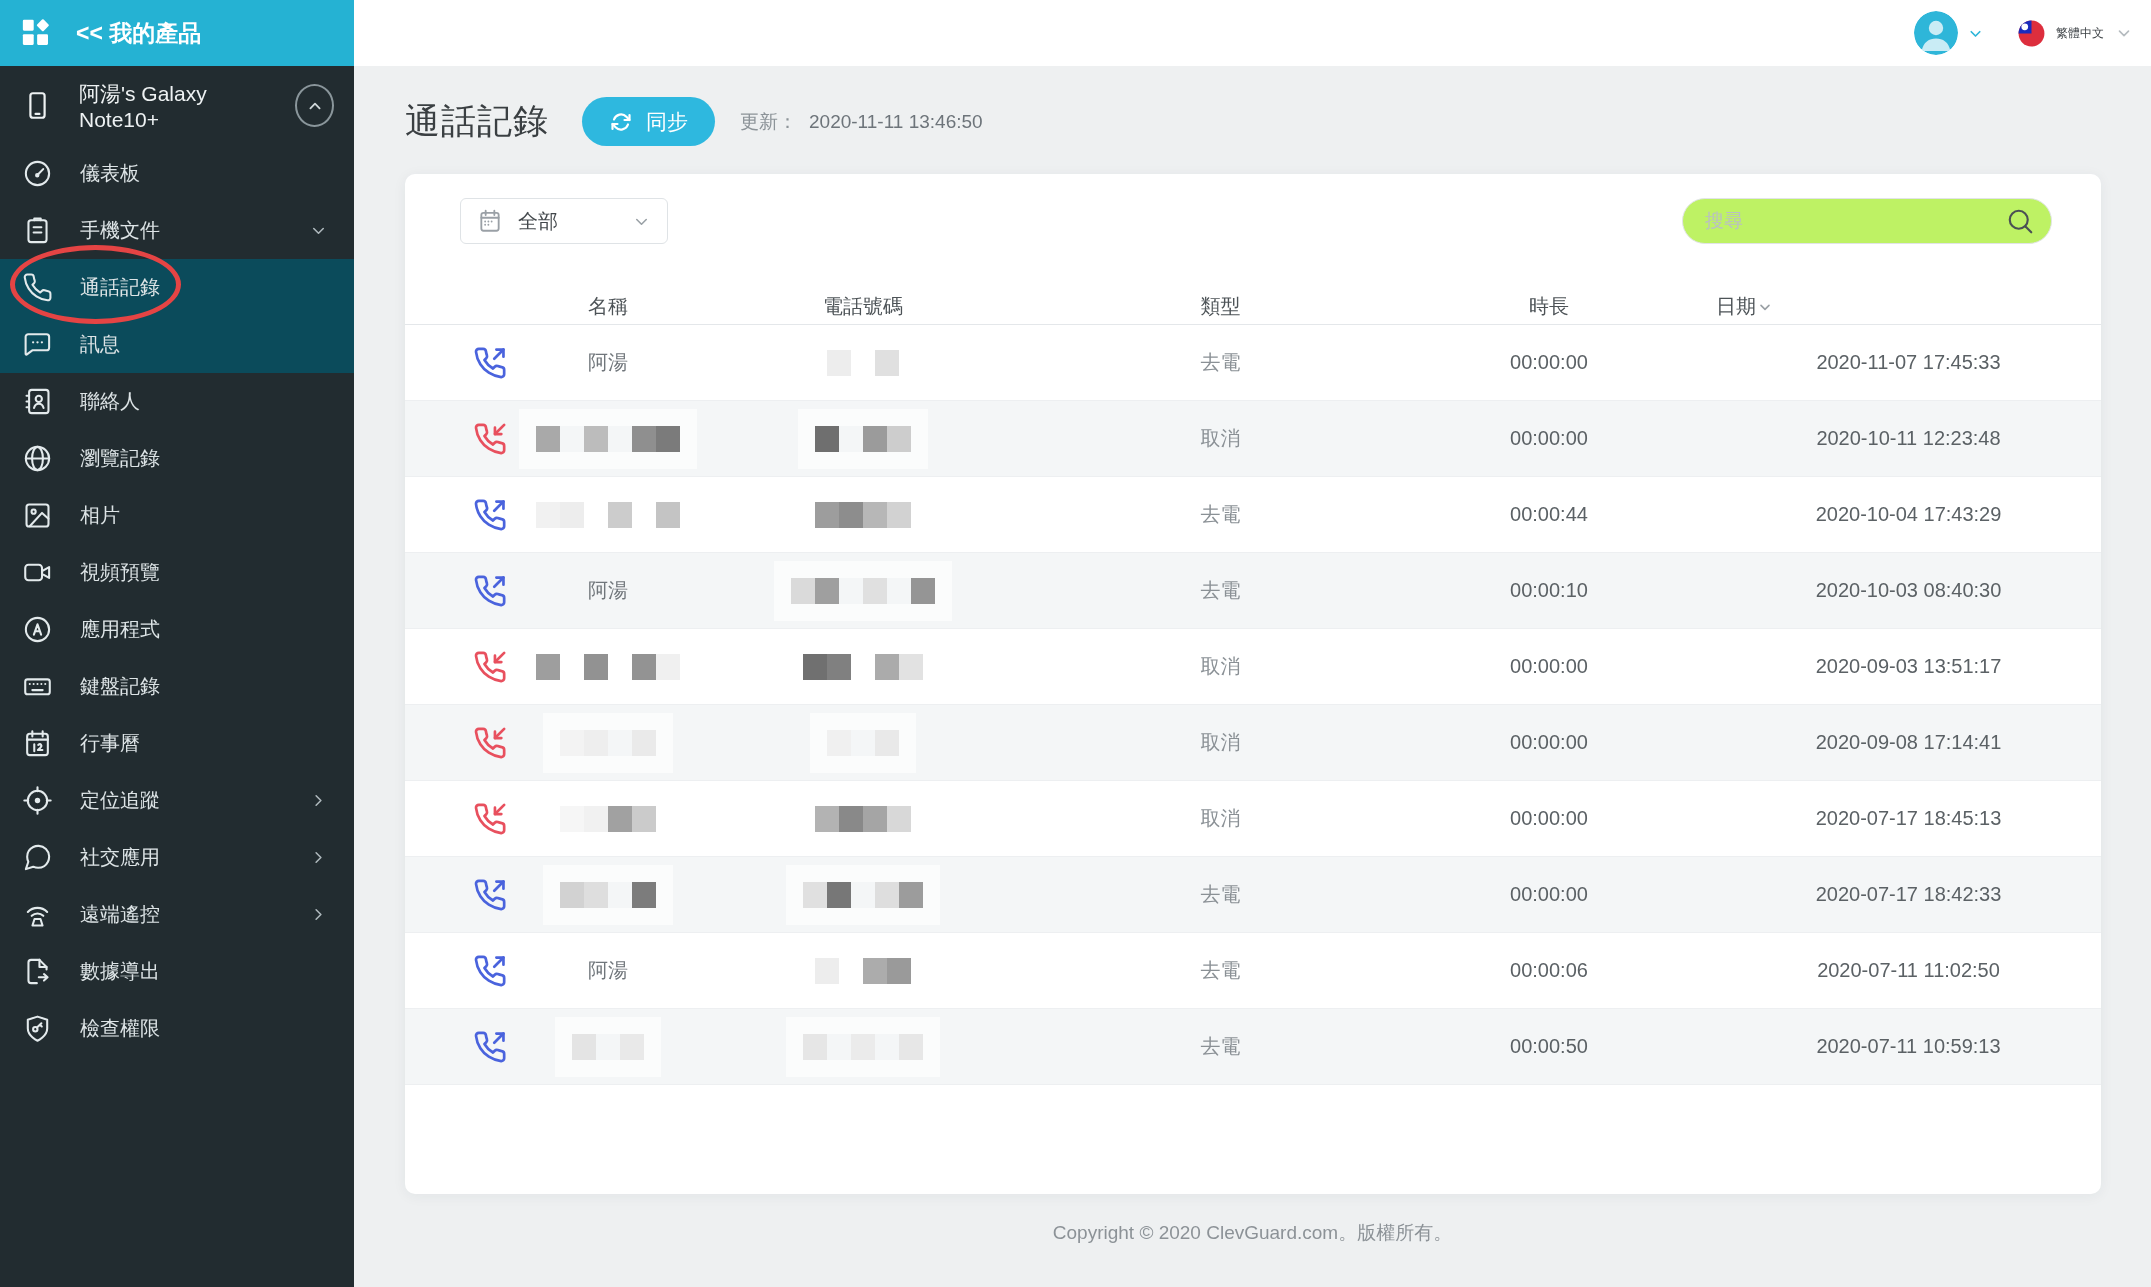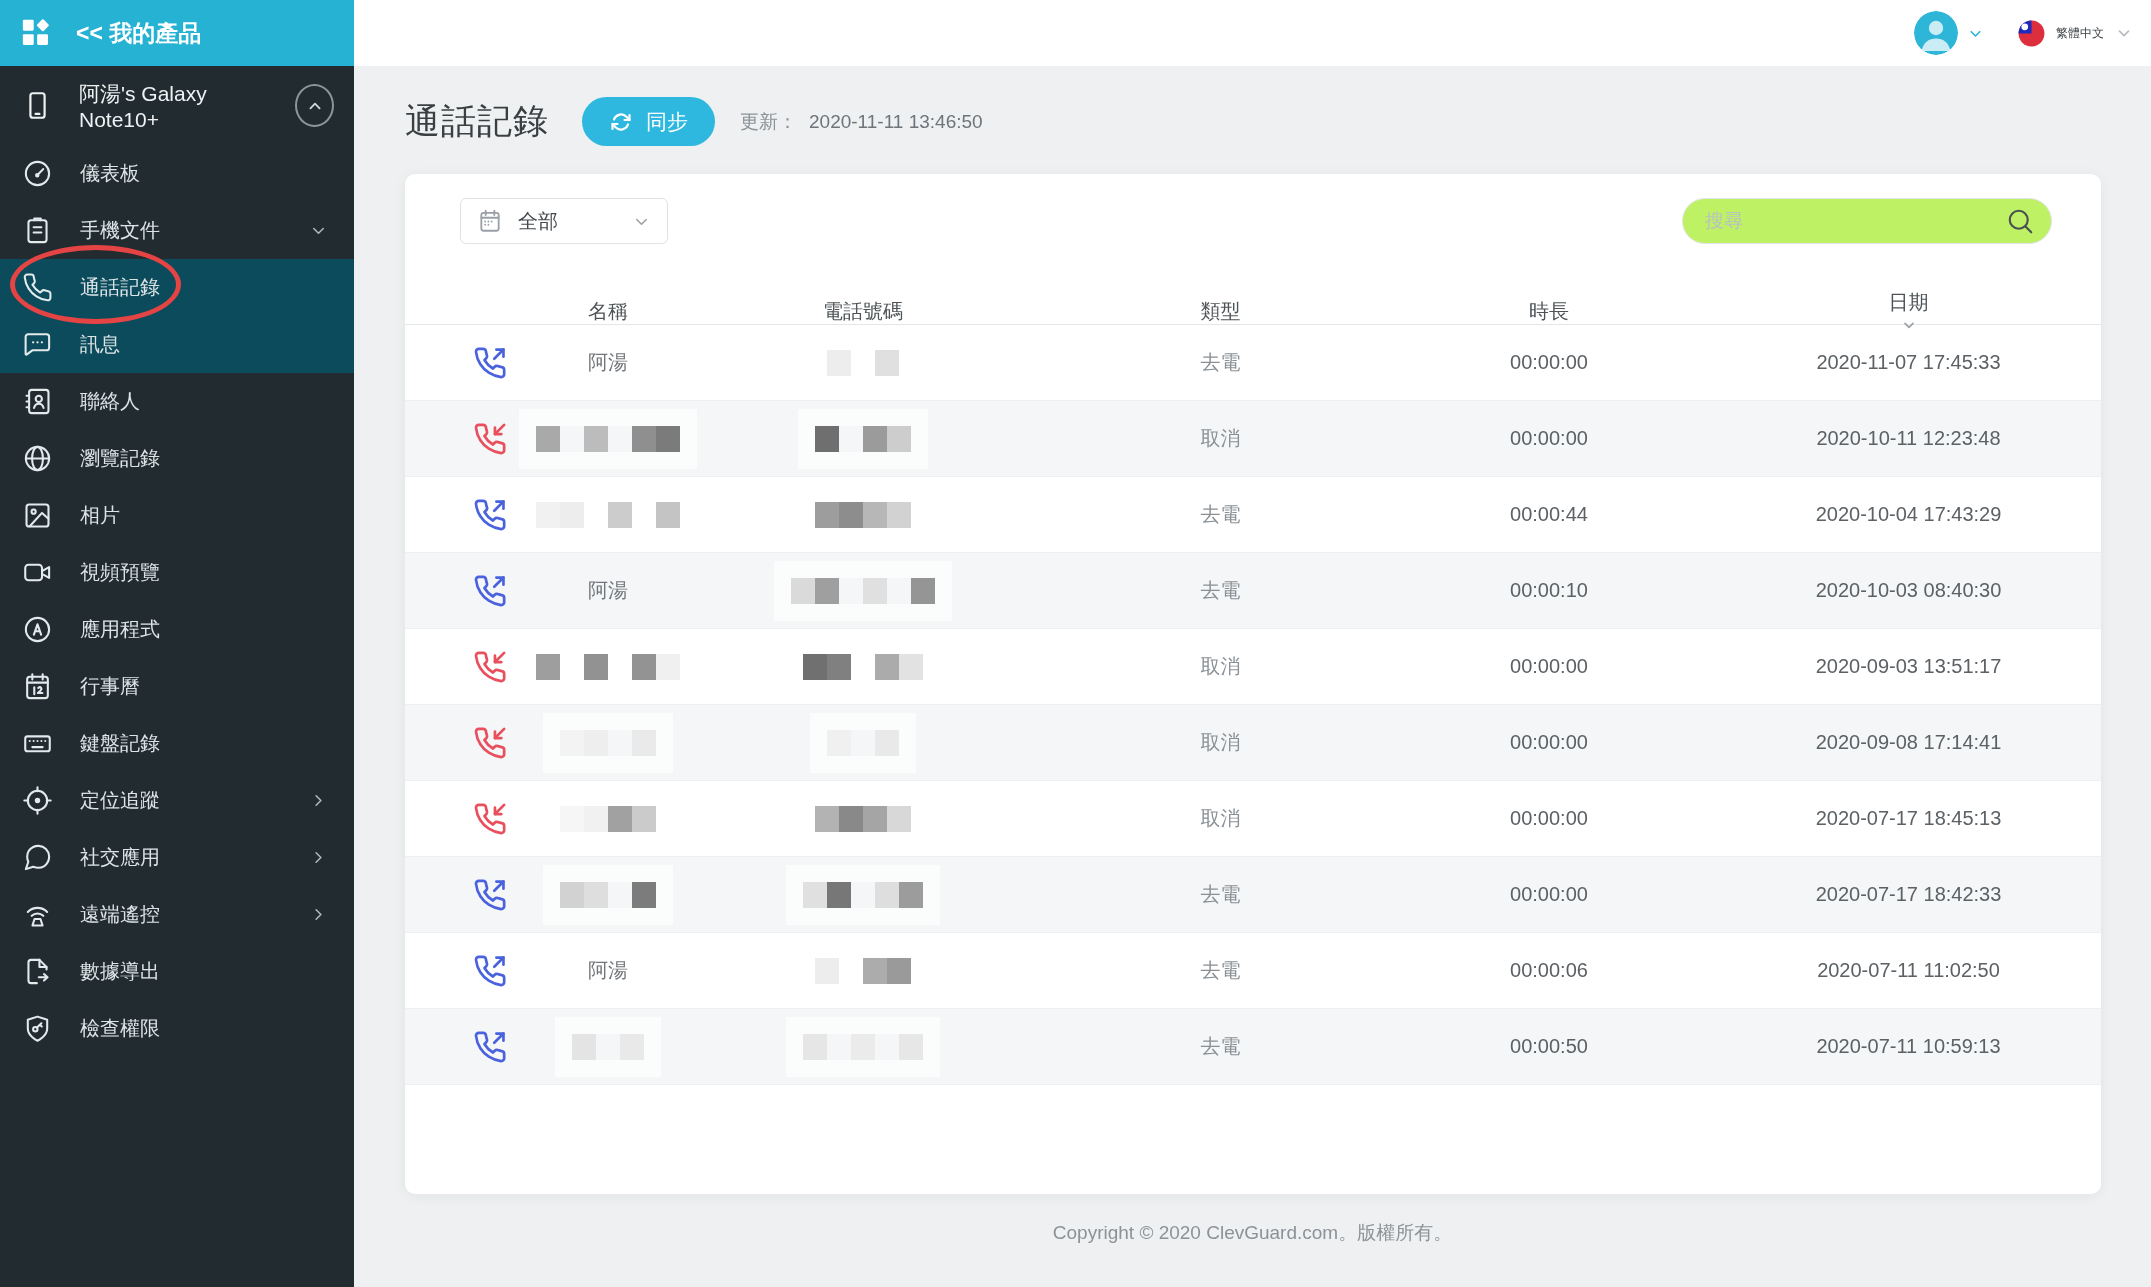--- a/index.html
+++ b/index.html
@@ -60,21 +60,21 @@
   .search input { flex:1; border:none; outline:none; background:transparent; font-size:19px; color:#43484c;
                   font-family:inherit; }
   .search input::placeholder { color:#b9bfc4; }
   .search .sico { color:#4b5054; cursor:pointer; }
 
   
   .table { position:absolute; left:0; right:0; top:95px; }
   .grid-cols { display:grid; grid-template-columns:144px 118px 392px 323px 334px 1fr; }
   .thead { height:56px; align-items:center; border-bottom:1px solid #e4e7ea; font-size:20px; color:#4d5357; }
   .thead > div { text-align:center;margin-top:20px; }
-  .h-date { display:flex; align-items:center; justify-content:flex-start; gap:1px; cursor:pointer;flex-direction:column; }
+  .h-date { display:flex; align-items:center; justify-content:flex-start; gap:1px; cursor:pointer; }
   .h-date .chev { color:#9aa0a5; }
   .trow { height:76px; align-items:center; border-bottom:1px solid #edeff1; font-size:20px; }
   .trow:nth-child(even) { background:#f4f6f7; }
   .cell { text-align:center; }
   .c-icon { display:flex; justify-content:center; }
   .c-icon .call-icon { margin-left:26px; width:34px; height:34px; }
   .c-name { display:flex; justify-content:center; color:#70767b; }
   .c-number { display:flex; justify-content:center; }
   .c-type { color:#8a9095; }
   .c-duration, .c-date { color:#5b6165; }
@@ -207,36 +207,36 @@
           <svg width="31" height="31" viewBox="0 0 24 24" fill="none" stroke="currentColor" stroke-width="1.6" stroke-linecap="round" stroke-linejoin="round">
             <circle cx="12" cy="12" r="9"></circle>
             <path d="M9.2 16l2.8-8 2.8 8M10.3 13.4h3.4"></path>
           </svg>
         </span>
         <span>應用程式</span>
       </div>
       <div class="nav-item">
         <span class="nico">
           <svg width="31" height="31" viewBox="0 0 24 24" fill="none" stroke="currentColor" stroke-width="1.6" stroke-linecap="round" stroke-linejoin="round">
+            <rect x="2.5" y="6.5" width="19" height="11.5" rx="1.8"></rect>
+            <path d="M6 10h.01M9 10h.01M12 10h.01M15 10h.01M18 10h.01M8 14.8h8"></path>
+          </svg>
+        </span>
+        <span>鍵盤記錄</span>
+      </div>
+      <div class="nav-item">
+        <span class="nico">
+          <svg width="31" height="31" viewBox="0 0 24 24" fill="none" stroke="currentColor" stroke-width="1.6" stroke-linecap="round" stroke-linejoin="round">
             <rect x="4" y="4.5" width="16" height="16.5" rx="2"></rect>
             <path d="M8 2.5v4M16 2.5v4M4 9h16"></path>
             <path d="M9.5 12.7v5.3"></path>
             <path d="M12.6 13c1.9-1.3 3.3.5 1.6 2.2l-1.9 1.8h3.5"></path>
           </svg>
         </span>
         <span>行事曆</span>
-      </div>
-      <div class="nav-item">
-        <span class="nico">
-          <svg width="31" height="31" viewBox="0 0 24 24" fill="none" stroke="currentColor" stroke-width="1.6" stroke-linecap="round" stroke-linejoin="round">
-            <rect x="2.5" y="6.5" width="19" height="11.5" rx="1.8"></rect>
-            <path d="M6 10h.01M9 10h.01M12 10h.01M15 10h.01M18 10h.01M8 14.8h8"></path>
-          </svg>
-        </span>
-        <span>鍵盤記錄</span>
       </div>
       <div class="nav-item">
         <span class="nico">
           <svg width="31" height="31" viewBox="0 0 24 24" fill="none" stroke="currentColor" stroke-width="1.6" stroke-linecap="round" stroke-linejoin="round">
             <circle cx="12" cy="12" r="7.5"></circle>
             <circle cx="12" cy="12" r="2.1" fill="currentColor" stroke="none"></circle>
             <path d="M12 1.8v3M12 19.2v3M1.8 12h3M19.2 12h3"></path>
           </svg>
         </span>
         <span>定位追蹤</span>

